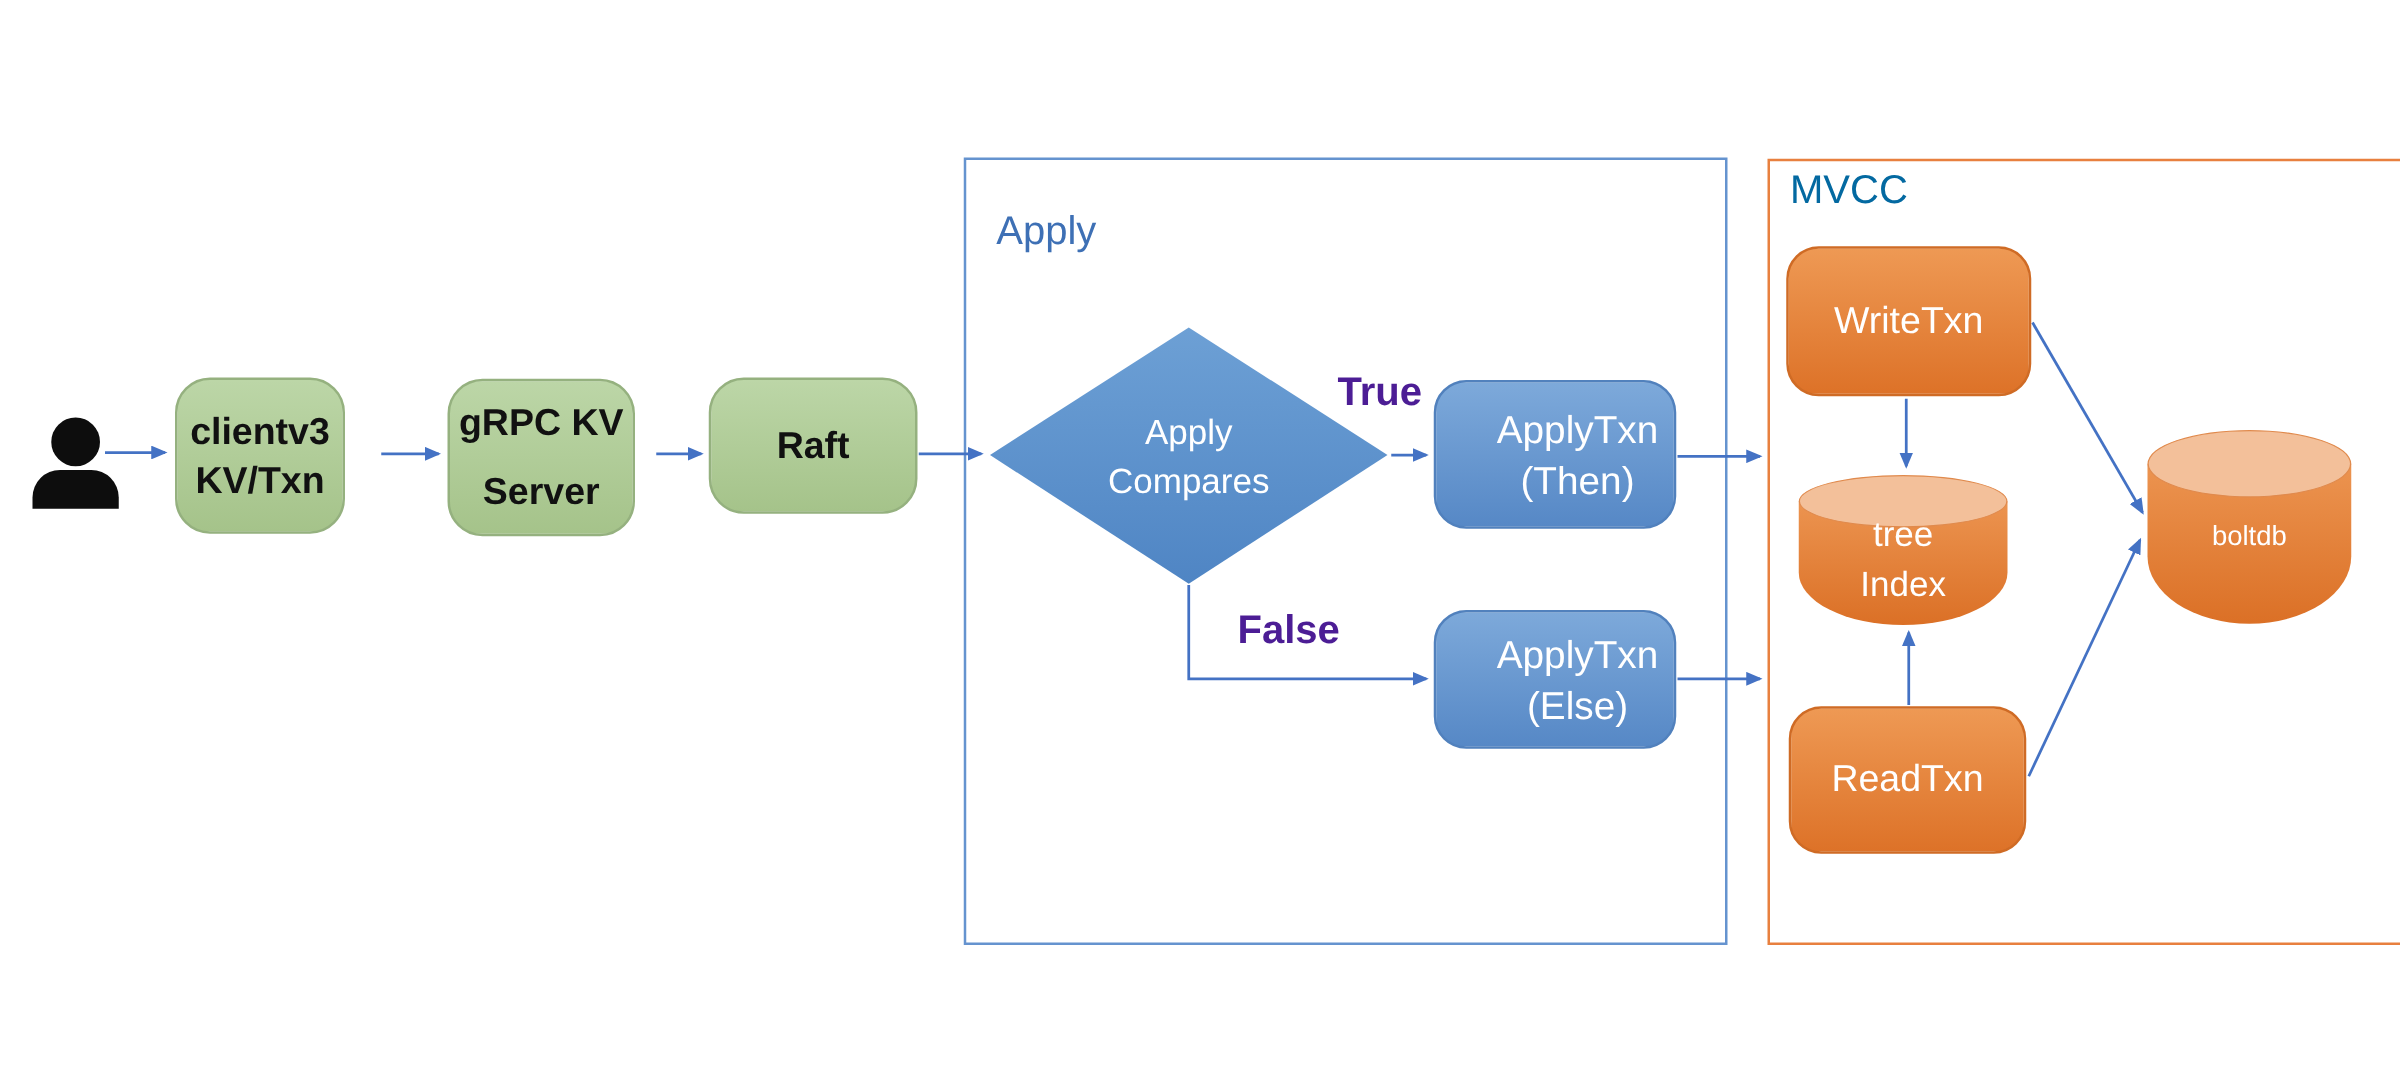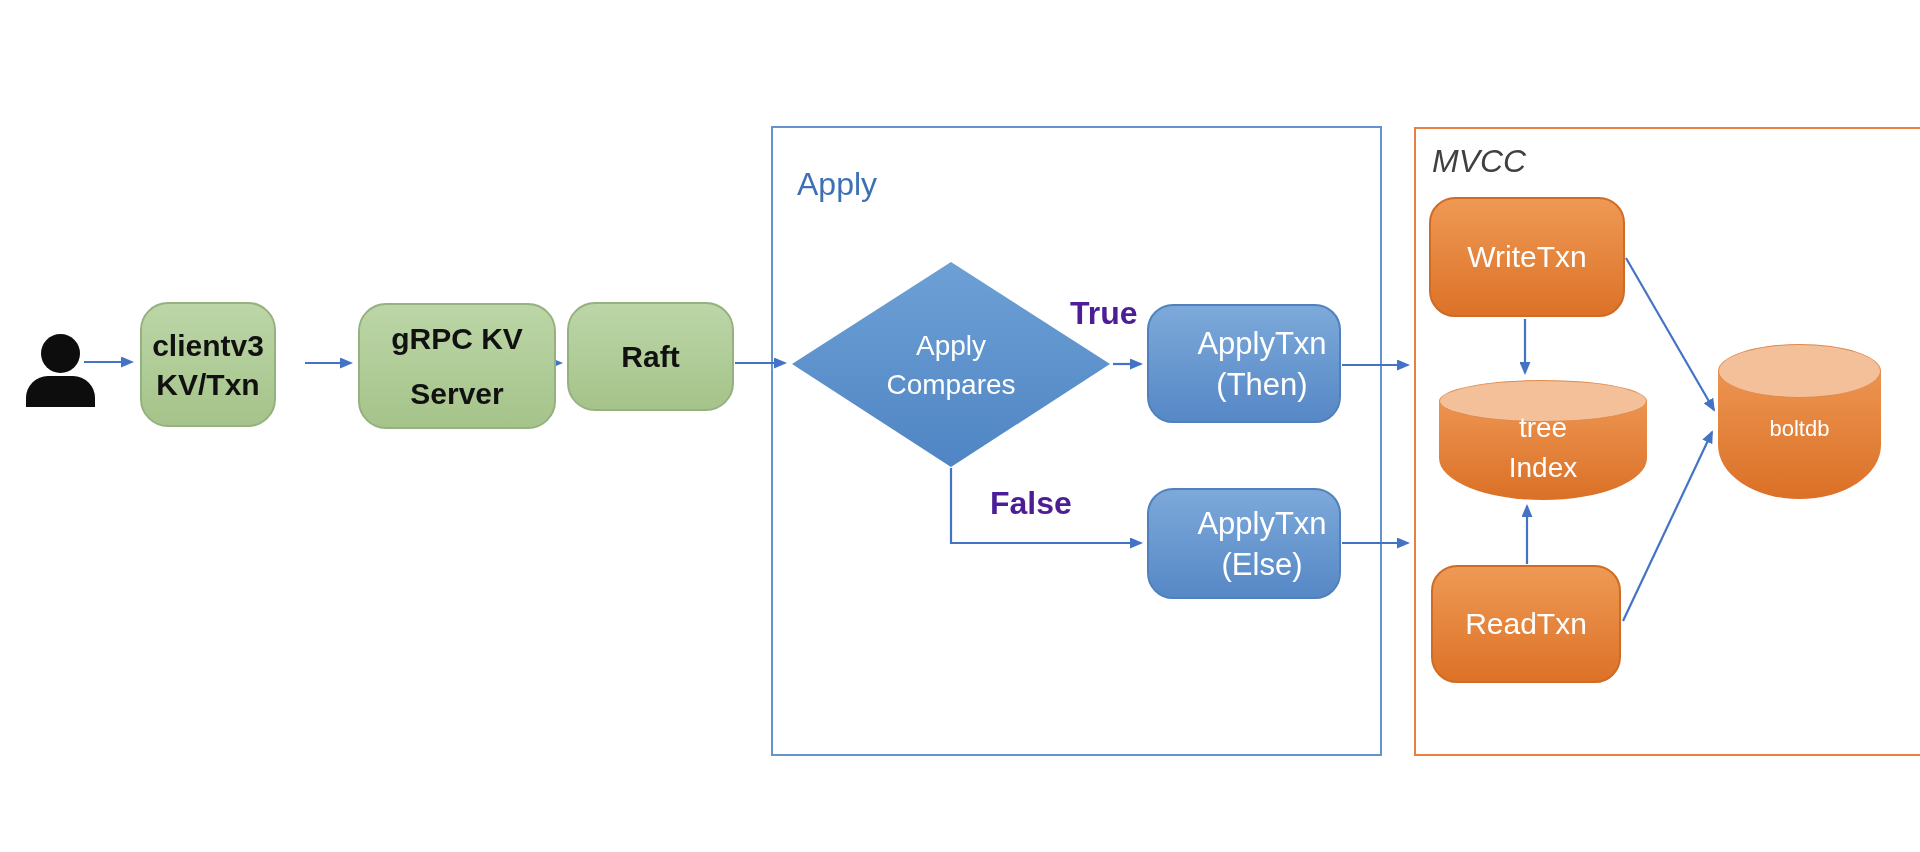--- a/index.html
+++ b/index.html
@@ -7,39 +7,39 @@
   body { font-family:"Liberation Sans", sans-serif; }
   .canvas {
     position:relative; width:1920px; height:852px; background:#ffffff; overflow:hidden;margin-left:24px;
   }
   
   .region { position:absolute; background:transparent; z-index:1; }
   .region-apply { left:747px; top:126px; width:611px; height:630px; border:2.5px solid #6593cf; }
   .region-mvcc  { left:1390px; top:127px; width:512px; height:629px; border:2.5px solid #e8803f; }
   .region-label { position:absolute; font-size:32px; font-weight:400; white-space:nowrap; }
   .region-apply .region-label { left:24px; top:38px; color:#3e70b5; }
-  .region-mvcc  .region-label { left:16px; top:14px;  color:#404040;font-style:italic; }
+  .region-mvcc  .region-label { left:16px; top:4px;  color:#0369a1; }
   
   svg.overlay { position:absolute; left:0; top:0; z-index:5; }
   
   .person { position:absolute; left:0; top:330px; width:74px; height:80px; z-index:10; }
   .person .head { position:absolute; left:17px; top:4px;  width:39px; height:39px; border-radius:50%; background:#0d0d0d; }
   .person .body { position:absolute; left:2px;  top:46px; width:69px; height:31px; border-radius:22px 22px 0 0; background:#0d0d0d; }
   
   .node {
     position:absolute; z-index:10; display:flex; flex-direction:column;
     justify-content:center; align-items:center; text-align:left;
   }
   .gbox {
     border-radius:28px; border:2px solid #95b17f;
     background:linear-gradient(180deg,#bcd6a7 0%,#a5c38a 100%);
     color:#111; font-size:30px; line-height:39px; font-weight:600;
   }
   .node-clientv3 { left:116px; top:302px; width:136px; height:125px; }
-  .node-grpc     { left:334px; top:303px; width:198px; height:126px;gap:16px; }
+  .node-grpc     { left:334px; top:303px; width:150px; height:126px;gap:16px; }
   .node-raft     { left:543px; top:302px; width:167px; height:109px; }
   .bbox {
     border-radius:26px; border:2px solid #5181bd;
     background:linear-gradient(180deg,#7da9da 0%,#5688c6 100%);
     color:#ffffff; font-size:31px; line-height:41px; font-weight:400;padding-left:36px;
   }
   .node-then { left:1123px; top:304px; width:194px; height:119px; }
   .node-else { left:1123px; top:488px; width:194px; height:111px; }
   .obox {
     border-radius:26px; border:2px solid #cf6b25;
@@ -64,21 +64,21 @@
     background:linear-gradient(180deg,#ec9450 0%,#db7026 100%);
   }
   .cyl-top {
     position:absolute; left:0; right:0; top:0; border-radius:50%;
     background:#f3c09a; border:1px solid #e08a4d;
   }
   .cyl-text {
     position:absolute; left:0; right:0; z-index:2; text-align:center;
     color:#ffffff; font-weight:400;
   }
-  .cyl-tree { left:1415px; top:380px; width:208px; height:120px; }
+  .cyl-tree { left:1415px; top:380px; width:167px; height:120px; }
   .cyl-tree .cyl-body { top:21px; border-radius:0 0 50% 50% / 0 0 42px 42px; }
   .cyl-tree .cyl-top  { height:42px; }
   .cyl-tree .cyl-text { top:28px; font-size:28px; line-height:40px; }
   .cyl-boltdb { left:1694px; top:344px; width:163px; height:155px; }
   .cyl-boltdb .cyl-body { top:27px; border-radius:0 0 50% 50% / 0 0 54px 54px; }
   .cyl-boltdb .cyl-top  { height:54px; }
   .cyl-boltdb .cyl-text { top:72px; font-size:22px; }
 </style>
 </head>
 <body>

